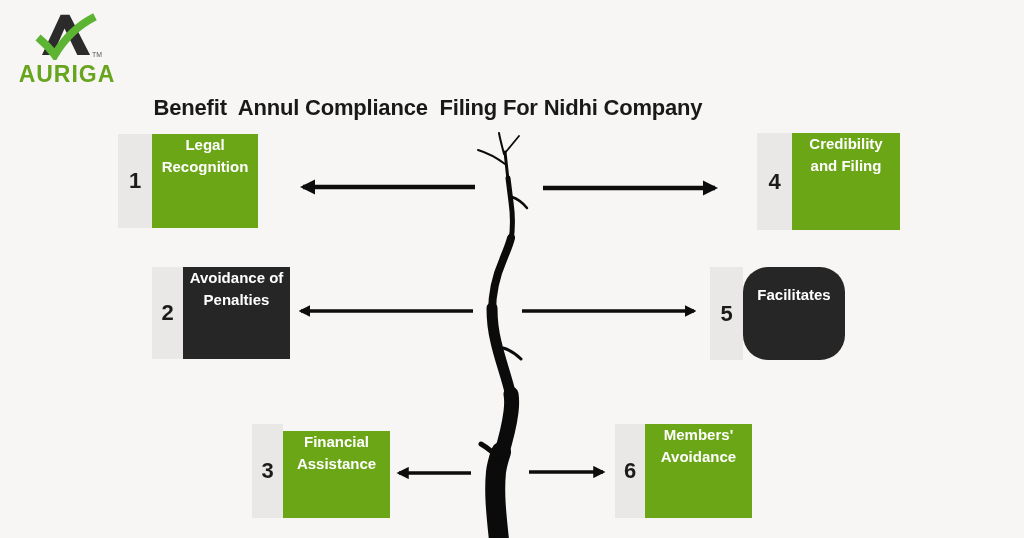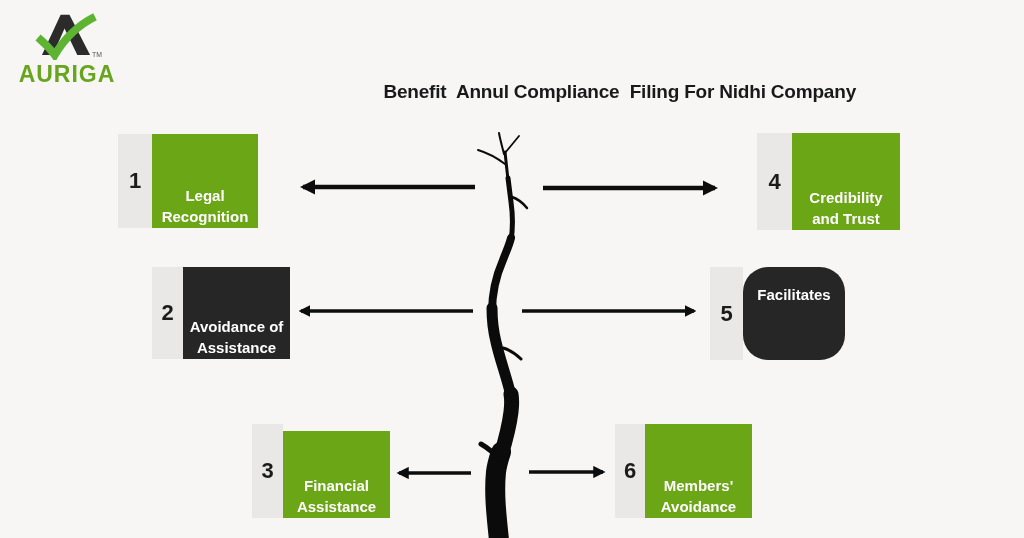--- a/index.html
+++ b/index.html
@@ -13,36 +13,36 @@
   
   .logo{position:absolute;left:12px;top:6px;width:110px;}
   .logo-mark{display:block;margin:0 auto;width:74px;height:54px;}
   .brand-name{
     text-align:center;font-size:23px;font-weight:700;letter-spacing:1px;
     color:#67A51E;margin-top:1px;
   }
 
   
   .page-title{
-    position:absolute;left:0;top:68px;width:100%;
-    text-align:right;font-size:19px;font-weight:700;color:#191919;
+    position:absolute;left:0;top:80px;width:100%;
+    text-align:center;font-size:22px;font-weight:700;color:#191919;
     white-space:pre;letter-spacing:-0.2px;
   }
 
   
   .overlay{position:absolute;left:0;top:0;width:1024px;height:538px;pointer-events:none;}
 
   
   .benefit{position:absolute;display:flex;height:94px;}
   .num-tab{
     background:#E9E8E6;display:flex;align-items:center;justify-content:center;
     font-size:22px;font-weight:700;color:#1B1B1B;flex:0 0 auto;
   }
   .panel{
-    display:flex;align-items:flex-end;justify-content:center;flex:0 0 auto;
+    display:flex;align-items:flex-start;justify-content:center;flex:0 0 auto;
     text-align:center;color:#FFFFFF;font-size:15px;font-weight:700;
     line-height:1.45;padding:0 4px;box-sizing:border-box;white-space:pre-line;
   }
   .panel.green{background:#6BA616;}
   .panel.dark{background:#262626;}
   .panel.top-text{align-items:flex-start;padding-top:17px;border-radius:25px;}
 
   .pos-1{left:118px;top:134px;}
   .pos-1 .num-tab{width:34px;} .pos-1 .panel{width:106px;}
   .pos-2{left:152px;top:267px;height:92px;}
@@ -113,41 +113,41 @@
 Recognition</span>
     </div>
   </div>
 
   <div class="benefit pos-2">
     <div class="num-tab">
       <span>2</span>
     </div>
     <div class="panel dark">
       <span>Avoidance of
-Assistance</span>
+Penalties</span>
     </div>
   </div>
 
   <div class="benefit pos-3">
     <div class="num-tab">
       <span>3</span>
     </div>
     <div class="panel green">
       <span>Financial
 Assistance</span>
     </div>
   </div>
 
   <div class="benefit pos-4">
     <div class="num-tab">
       <span>4</span>
     </div>
     <div class="panel green">
       <span>Credibility
-and Trust</span>
+and Filing</span>
     </div>
   </div>
 
   <div class="benefit pos-5">
     <div class="num-tab">
       <span>5</span>
     </div>
     <div class="panel dark top-text">
       <span>Facilitates</span>
     </div>

